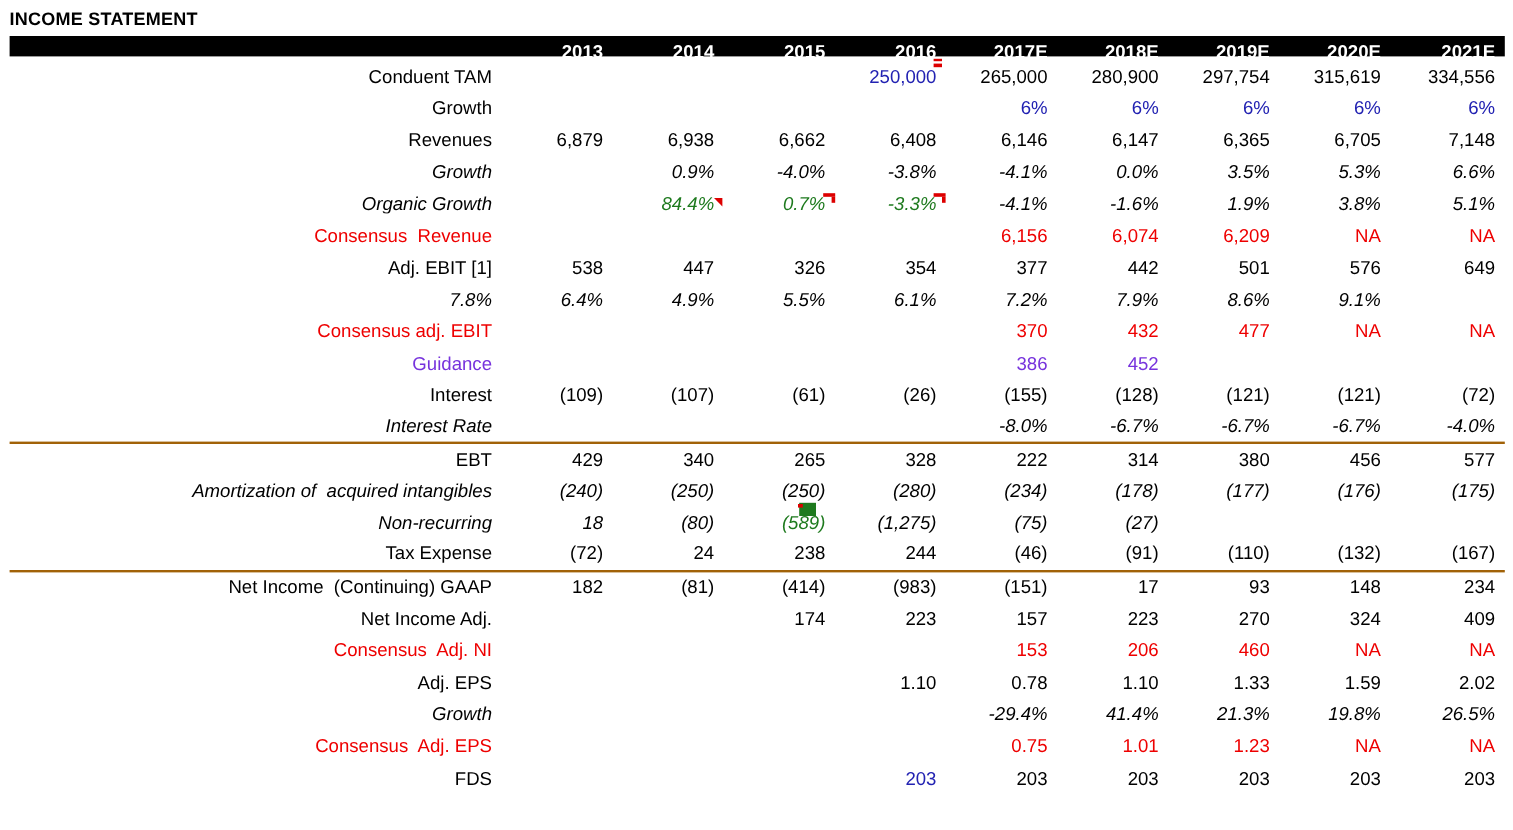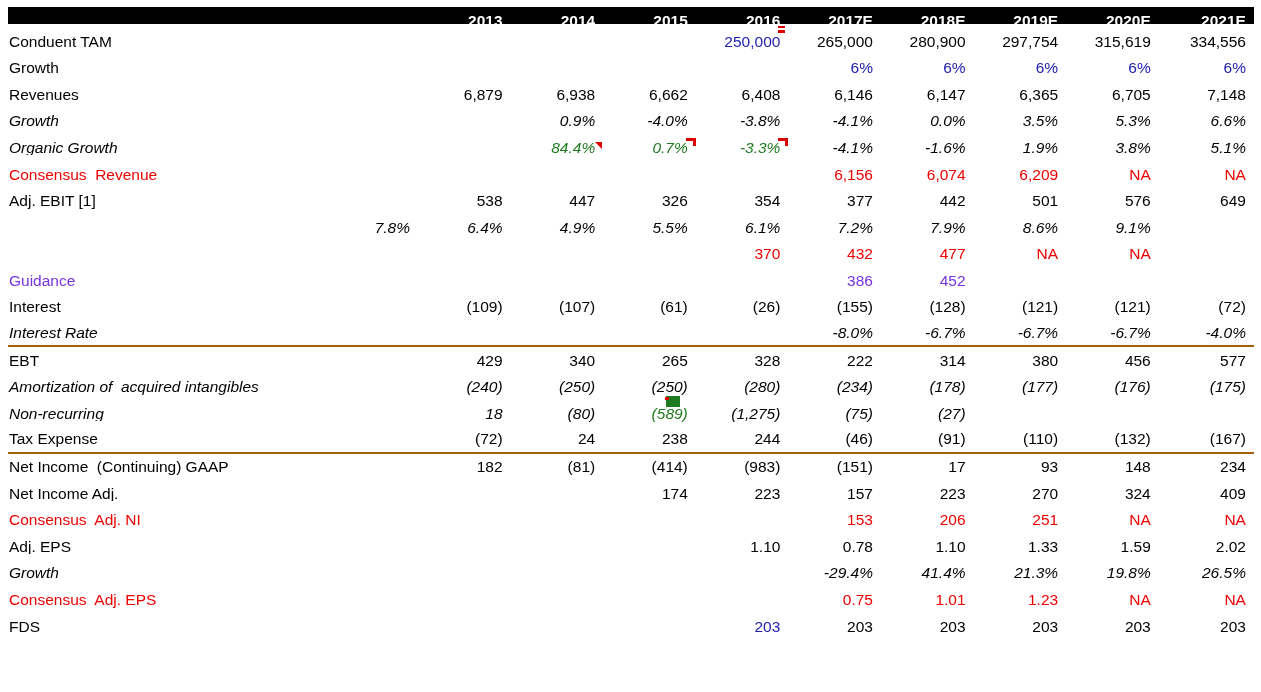--- a/index.html
+++ b/index.html
@@ -5,21 +5,21 @@
   * { margin:0; padding:0; box-sizing:border-box; }
   html,body { width:1261px; height:692px; background:#fff; overflow:hidden;
               font-family:"Liberation Sans", sans-serif; color:#000; }
   .sheet { position:absolute; left:8px; top:7px; width:1246px; --cols: 410px repeat(8, 92.6px) 95.2px; }
   .title { font-size:15px; font-weight:bold; height:23px; line-height:20px; letter-spacing:.2px; }
   .hdr { display:grid; grid-template-columns:var(--cols); background:var(--header-bg); height:17px; margin-bottom:4px; }
   .hdr .cell { color:var(--header-text); font-weight:bold; font-size:15.5px; line-height:27px; }
   .row { display:grid; grid-template-columns:var(--cols); height:26.6px; align-items:center; }
   .row.rule { border-bottom:2px solid #a16207; }
   .cell { position:relative; text-align:right; padding-right:8px; font-size:15.5px; white-space:pre; line-height:1; }
-  .cell.label { text-align:left; padding-left:1px; overflow:hidden; }
+  .cell.label { text-align:right; padding-left:1px; overflow:hidden; }
   .row.bold { font-weight:normal; }
   .row.italic { font-style:italic; }
   .row.red { color:var(--red); }
   .row.purple { color:var(--purple); }
   .c-blue { color:var(--blue); }
   .c-green { color:var(--green); }
   
   .mk { position:absolute; }
   .mk-red-triangle { top:2px; right:1px; width:0; height:0;
       border-top:7px solid var(--marker-red); border-left:7px solid transparent; }
@@ -29,20 +29,21 @@
   .mk-red-equals { top:-8px; right:3px; width:8px; height:9px; }
   .mk-red-equals::before { content:""; position:absolute; top:0; right:0; width:7px; height:2.5px; background:var(--marker-red); }
   .mk-red-equals::after  { content:""; position:absolute; top:4.5px; right:0; width:7px; height:2.5px; background:var(--marker-red); }
   .mk-green-square { top:-10px; right:16px; width:14px; height:11px; background:var(--green); }
   .mk-green-square::before { content:""; position:absolute; left:-1px; top:1px; width:4px; height:3px; background:var(--marker-red); }
 </style>
 </head>
 <body>
 
 <div class="sheet">
+  <div class="title">INCOME STATEMENT</div>
   <div class="hdr">
       <div class="cell label"></div>
       <div class="cell">2013</div>
       <div class="cell">2014</div>
       <div class="cell">2015</div>
       <div class="cell">2016</div>
       <div class="cell">2017E</div>
       <div class="cell">2018E</div>
       <div class="cell">2019E</div>
       <div class="cell">2020E</div>
@@ -138,20 +139,21 @@
         <div class="cell num"><span>6.4%</span></div>
         <div class="cell num"><span>4.9%</span></div>
         <div class="cell num"><span>5.5%</span></div>
         <div class="cell num"><span>6.1%</span></div>
         <div class="cell num"><span>7.2%</span></div>
         <div class="cell num"><span>7.9%</span></div>
         <div class="cell num"><span>8.6%</span></div>
         <div class="cell num"><span>9.1%</span></div>
       </div>
       <div class="row red">
+        <div class="cell label">Consensus adj. EBIT</div>
         <div class="cell num"><span></span></div>
         <div class="cell num"><span></span></div>
         <div class="cell num"><span></span></div>
         <div class="cell num"><span></span></div>
         <div class="cell num"><span>370</span></div>
         <div class="cell num"><span>432</span></div>
         <div class="cell num"><span>477</span></div>
         <div class="cell num"><span>NA</span></div>
         <div class="cell num"><span>NA</span></div>
       </div>
@@ -264,21 +266,21 @@
         <div class="cell num"><span>409</span></div>
       </div>
       <div class="row red">
         <div class="cell label">Consensus  Adj. NI</div>
         <div class="cell num"><span></span></div>
         <div class="cell num"><span></span></div>
         <div class="cell num"><span></span></div>
         <div class="cell num"><span></span></div>
         <div class="cell num"><span>153</span></div>
         <div class="cell num"><span>206</span></div>
-        <div class="cell num"><span>251</span></div>
+        <div class="cell num"><span>460</span></div>
         <div class="cell num"><span>NA</span></div>
         <div class="cell num"><span>NA</span></div>
       </div>
       <div class="row bold">
         <div class="cell label">Adj. EPS</div>
         <div class="cell num"><span></span></div>
         <div class="cell num"><span></span></div>
         <div class="cell num"><span></span></div>
         <div class="cell num"><span>1.10</span></div>
         <div class="cell num"><span>0.78</span></div>

